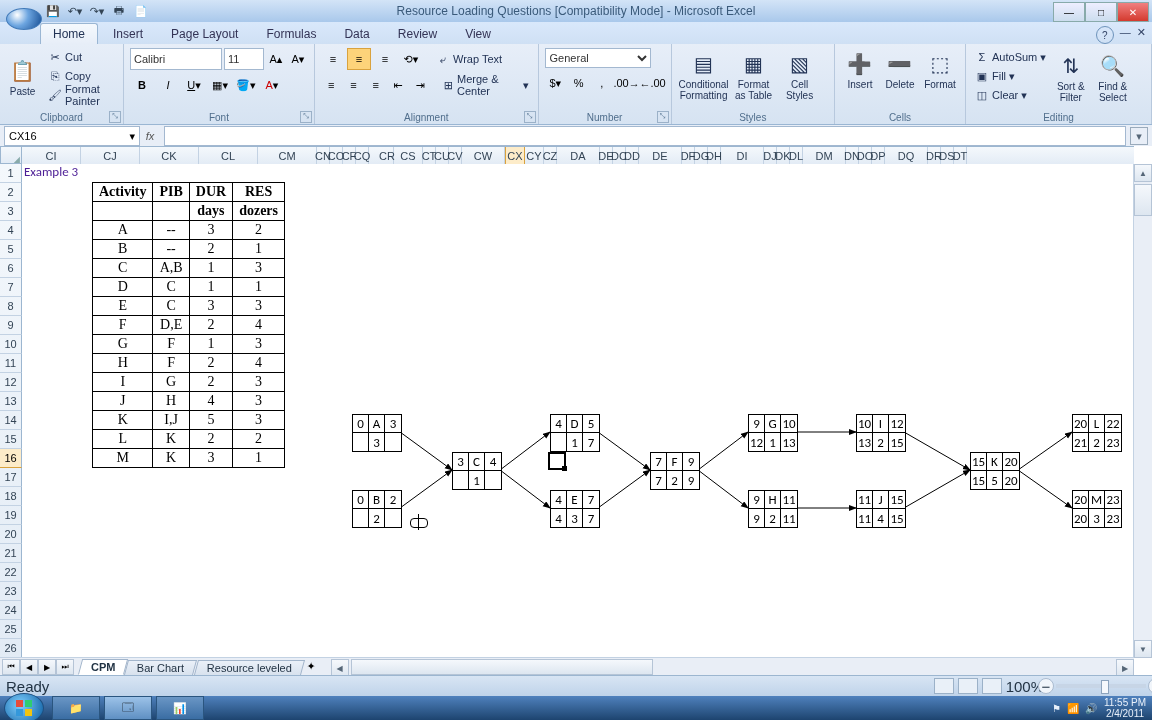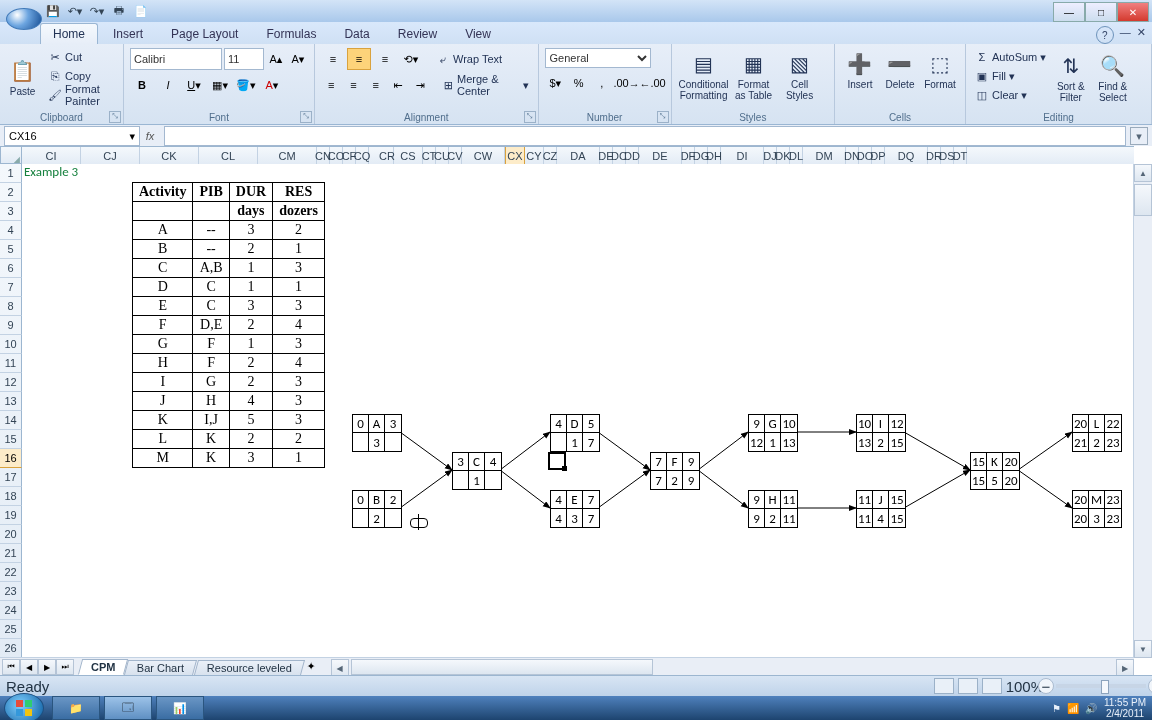--- a/index.html
+++ b/index.html
@@ -138,26 +138,26 @@
 .taskbar .tbtn.active{ background:linear-gradient(#9cc2e8,#5f90c3);}
 .taskbar .tray { position:absolute; right:6px; display:flex; align-items:center; gap:6px; color:#e8f0fa; font-size:10px;}
 .taskbar .tray .clock{ text-align:center; line-height:1.1;}
 
 
 .datatable {
   position:absolute; left:0; top:0;
   font-family: "Times New Roman", serif;
   font-size:14px;
 }
-.datatable table { border-collapse:collapse;margin-left:40px; }
+.datatable table { border-collapse:collapse; }
 .datatable th, .datatable td {
   border:1px solid #000; padding:0 6px; height:18px; text-align:center; background:#fff;
 }
 .datatable th { font-weight:bold;}
-.example-lbl { position:absolute; left:2px; top:0; font-family: Calibri, sans-serif; font-size:13px; color:#15803d;}
+.example-lbl { position:absolute; left:2px; top:0; font-family: Calibri, sans-serif; font-size:13px; color:#4c1d95;}
 
 
 .node {
   position:absolute; border:1px solid #000; background:#fff;
   display:grid; grid-template-columns:16px 16px 16px; grid-template-rows:18px 18px;
 }
 .node .c { border-right:1px solid #000; border-bottom:1px solid #000; display:flex; align-items:center; justify-content:center; font-family: Calibri, sans-serif; font-size:13px;}
 .node .c:nth-child(3),.node .c:nth-child(6){border-right:none;}
 .node .c:nth-child(4),.node .c:nth-child(5),.node .c:nth-child(6){border-bottom:none;}
 
@@ -187,20 +187,21 @@
       <svg viewBox="0 0 24 24" width="20" height="20">
           <circle cx="12" cy="12" r="10" fill="none"></circle>
         </svg>
     </div>
     <span class="qicon">💾</span>
     <span class="qicon">↶▾</span>
     <span class="qicon">↷▾</span>
     <span class="qicon">🖶</span>
     <span class="qicon">📄</span>
   </div>
+  <div class="title">Resource Loading Questions  [Compatibility Mode] - Microsoft Excel</div>
   <div class="winctrls">
     <div>—</div>
     <div>□</div>
     <div class="close">✕</div>
   </div>
 </div>
 
 <div class="tabs">
   <div class="tab active">Home</div>
   <div class="tab">Insert</div>

